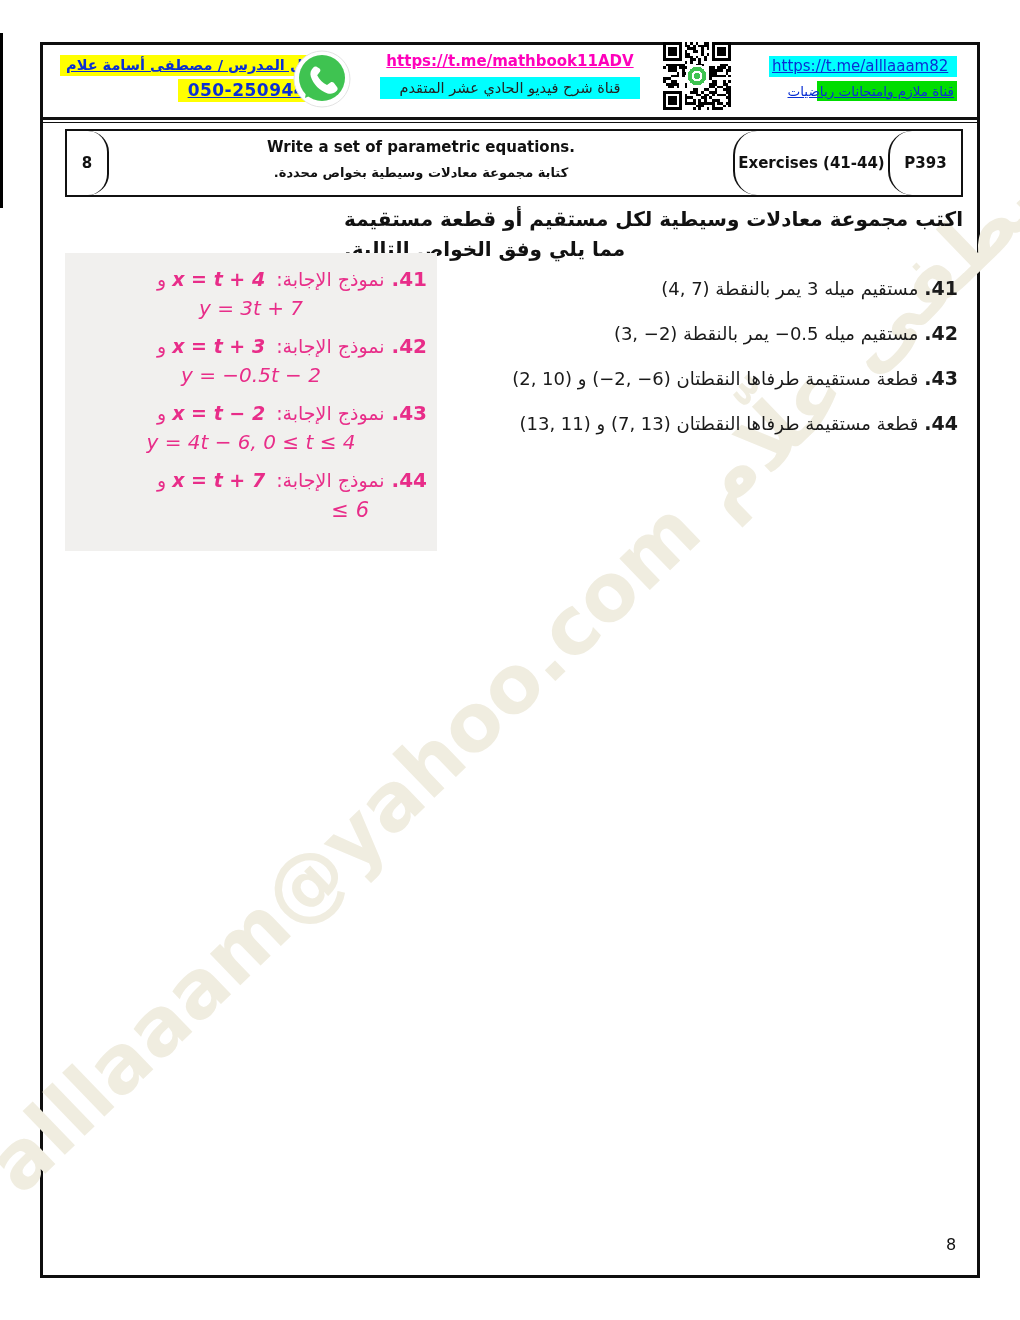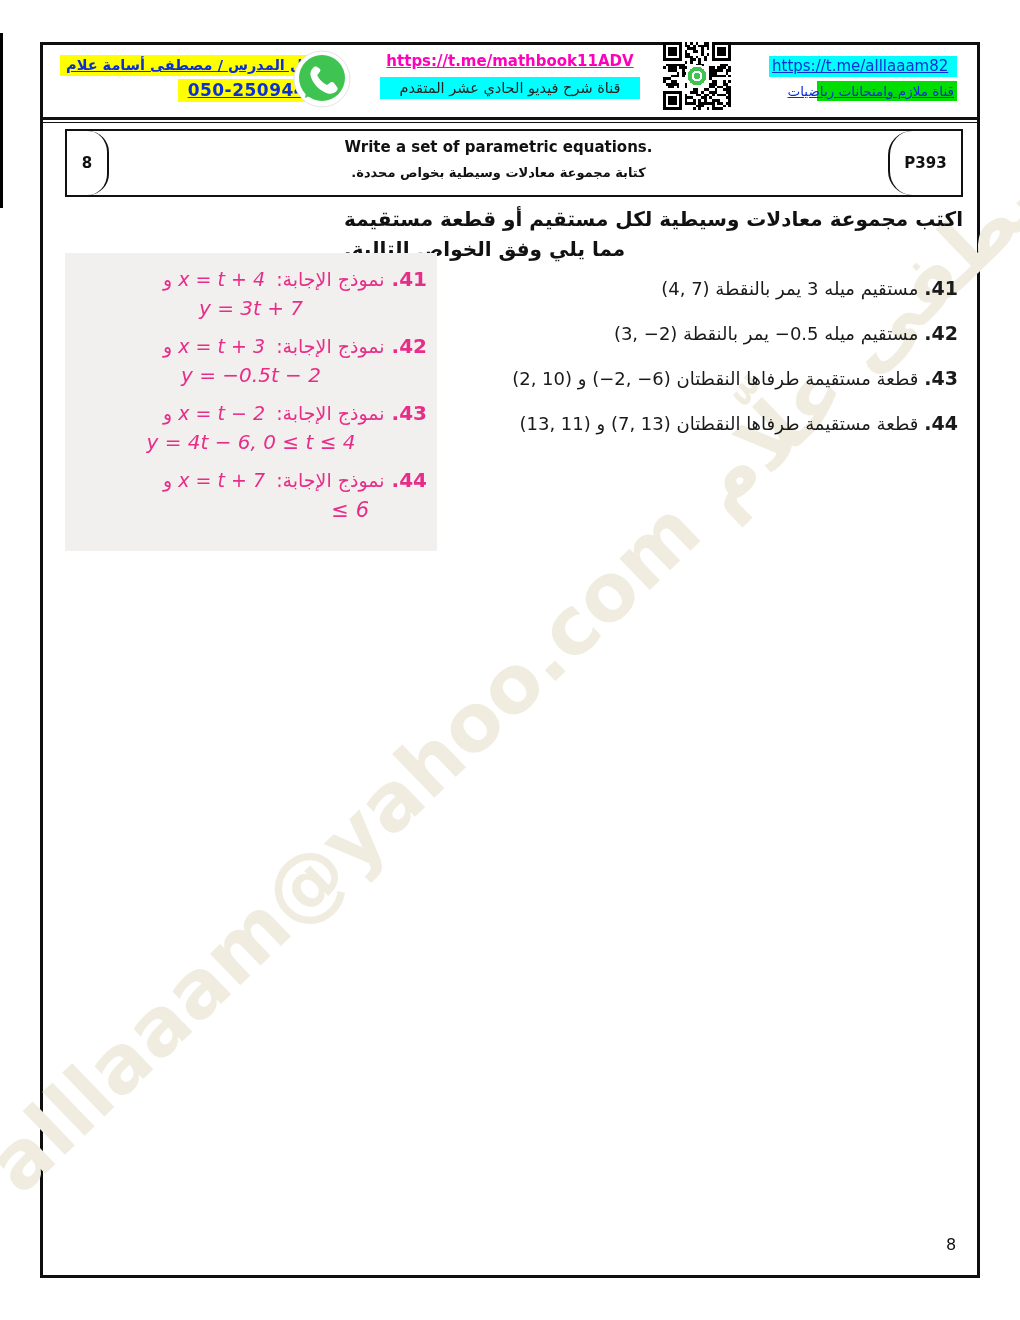--- a/index.html
+++ b/index.html
@@ -72,21 +72,21 @@
   
   .answers-box{
     position:absolute;left:22px;top:208px;width:372px;min-height:298px;
     background:#f1f0ee;box-sizing:border-box;padding:12px 10px 8px;
     direction:rtl;color:var(--pink);
   }
   .answer{margin-bottom:9px;}
   .ans-line1{text-align:right;font-size:19px;line-height:29px;white-space:nowrap;}
   .ans-line1 .num{font-weight:bold;font-size:20px;margin-left:7px;}
   .ans-line1 .label{margin-left:5px;}
-  .eq{direction:ltr;unicode-bidi:isolate;font-style:italic;font-weight:400;}
+  .eq{direction:ltr;unicode-bidi:isolate;font-style:italic;font-weight:700;}
   .ans-eq2{direction:ltr;text-align:center;font-style:italic;font-size:20px;line-height:29px;white-space:nowrap;}
   .answer-44 .ans-eq2{text-align:left;padding-left:8px;font-size:21px;line-height:32px;}
   .ans-eq3{direction:ltr;text-align:right;padding-right:58px;font-style:italic;font-size:21px;line-height:30px;}
   
   .watermark{
     position:absolute;left:-215px;top:655px;width:1240px;text-align:center;
     transform:rotate(-44deg);font-size:80px;font-weight:bold;color:#f0ede0;
     white-space:nowrap;z-index:0;pointer-events:none;direction:ltr;
   }
   .frame>*{z-index:1;}
@@ -340,20 +340,21 @@
 
   <div class="hdr-rule-thick"></div>
   <div class="hdr-rule-thin"></div>
 
   <div class="lesson-table">
     <div class="lt-cell lt-num">8</div>
     <div class="lt-cell lt-title">
       <div class="lt-title-en">Write a set of parametric equations.</div>
       <div class="lt-title-ar">كتابة مجموعة معادلات وسيطية بخواص محددة.</div>
     </div>
+    <div class="lt-cell lt-ex">Exercises (41-44)</div>
     <div class="lt-cell lt-page">P393</div>
   </div>
 
   <div class="instruction">
     <div>اكتب مجموعة معادلات وسيطية لكل مستقيم أو قطعة مستقيمة</div>
     <div>مما يلي وفق الخواص التالية.</div>
   </div>
 
   <div class="problems">
     <div class="problem"><span class="num">41.</span><span>مستقيم ميله 3 يمر بالنقطة ‎(4, 7)‎</span></div>

